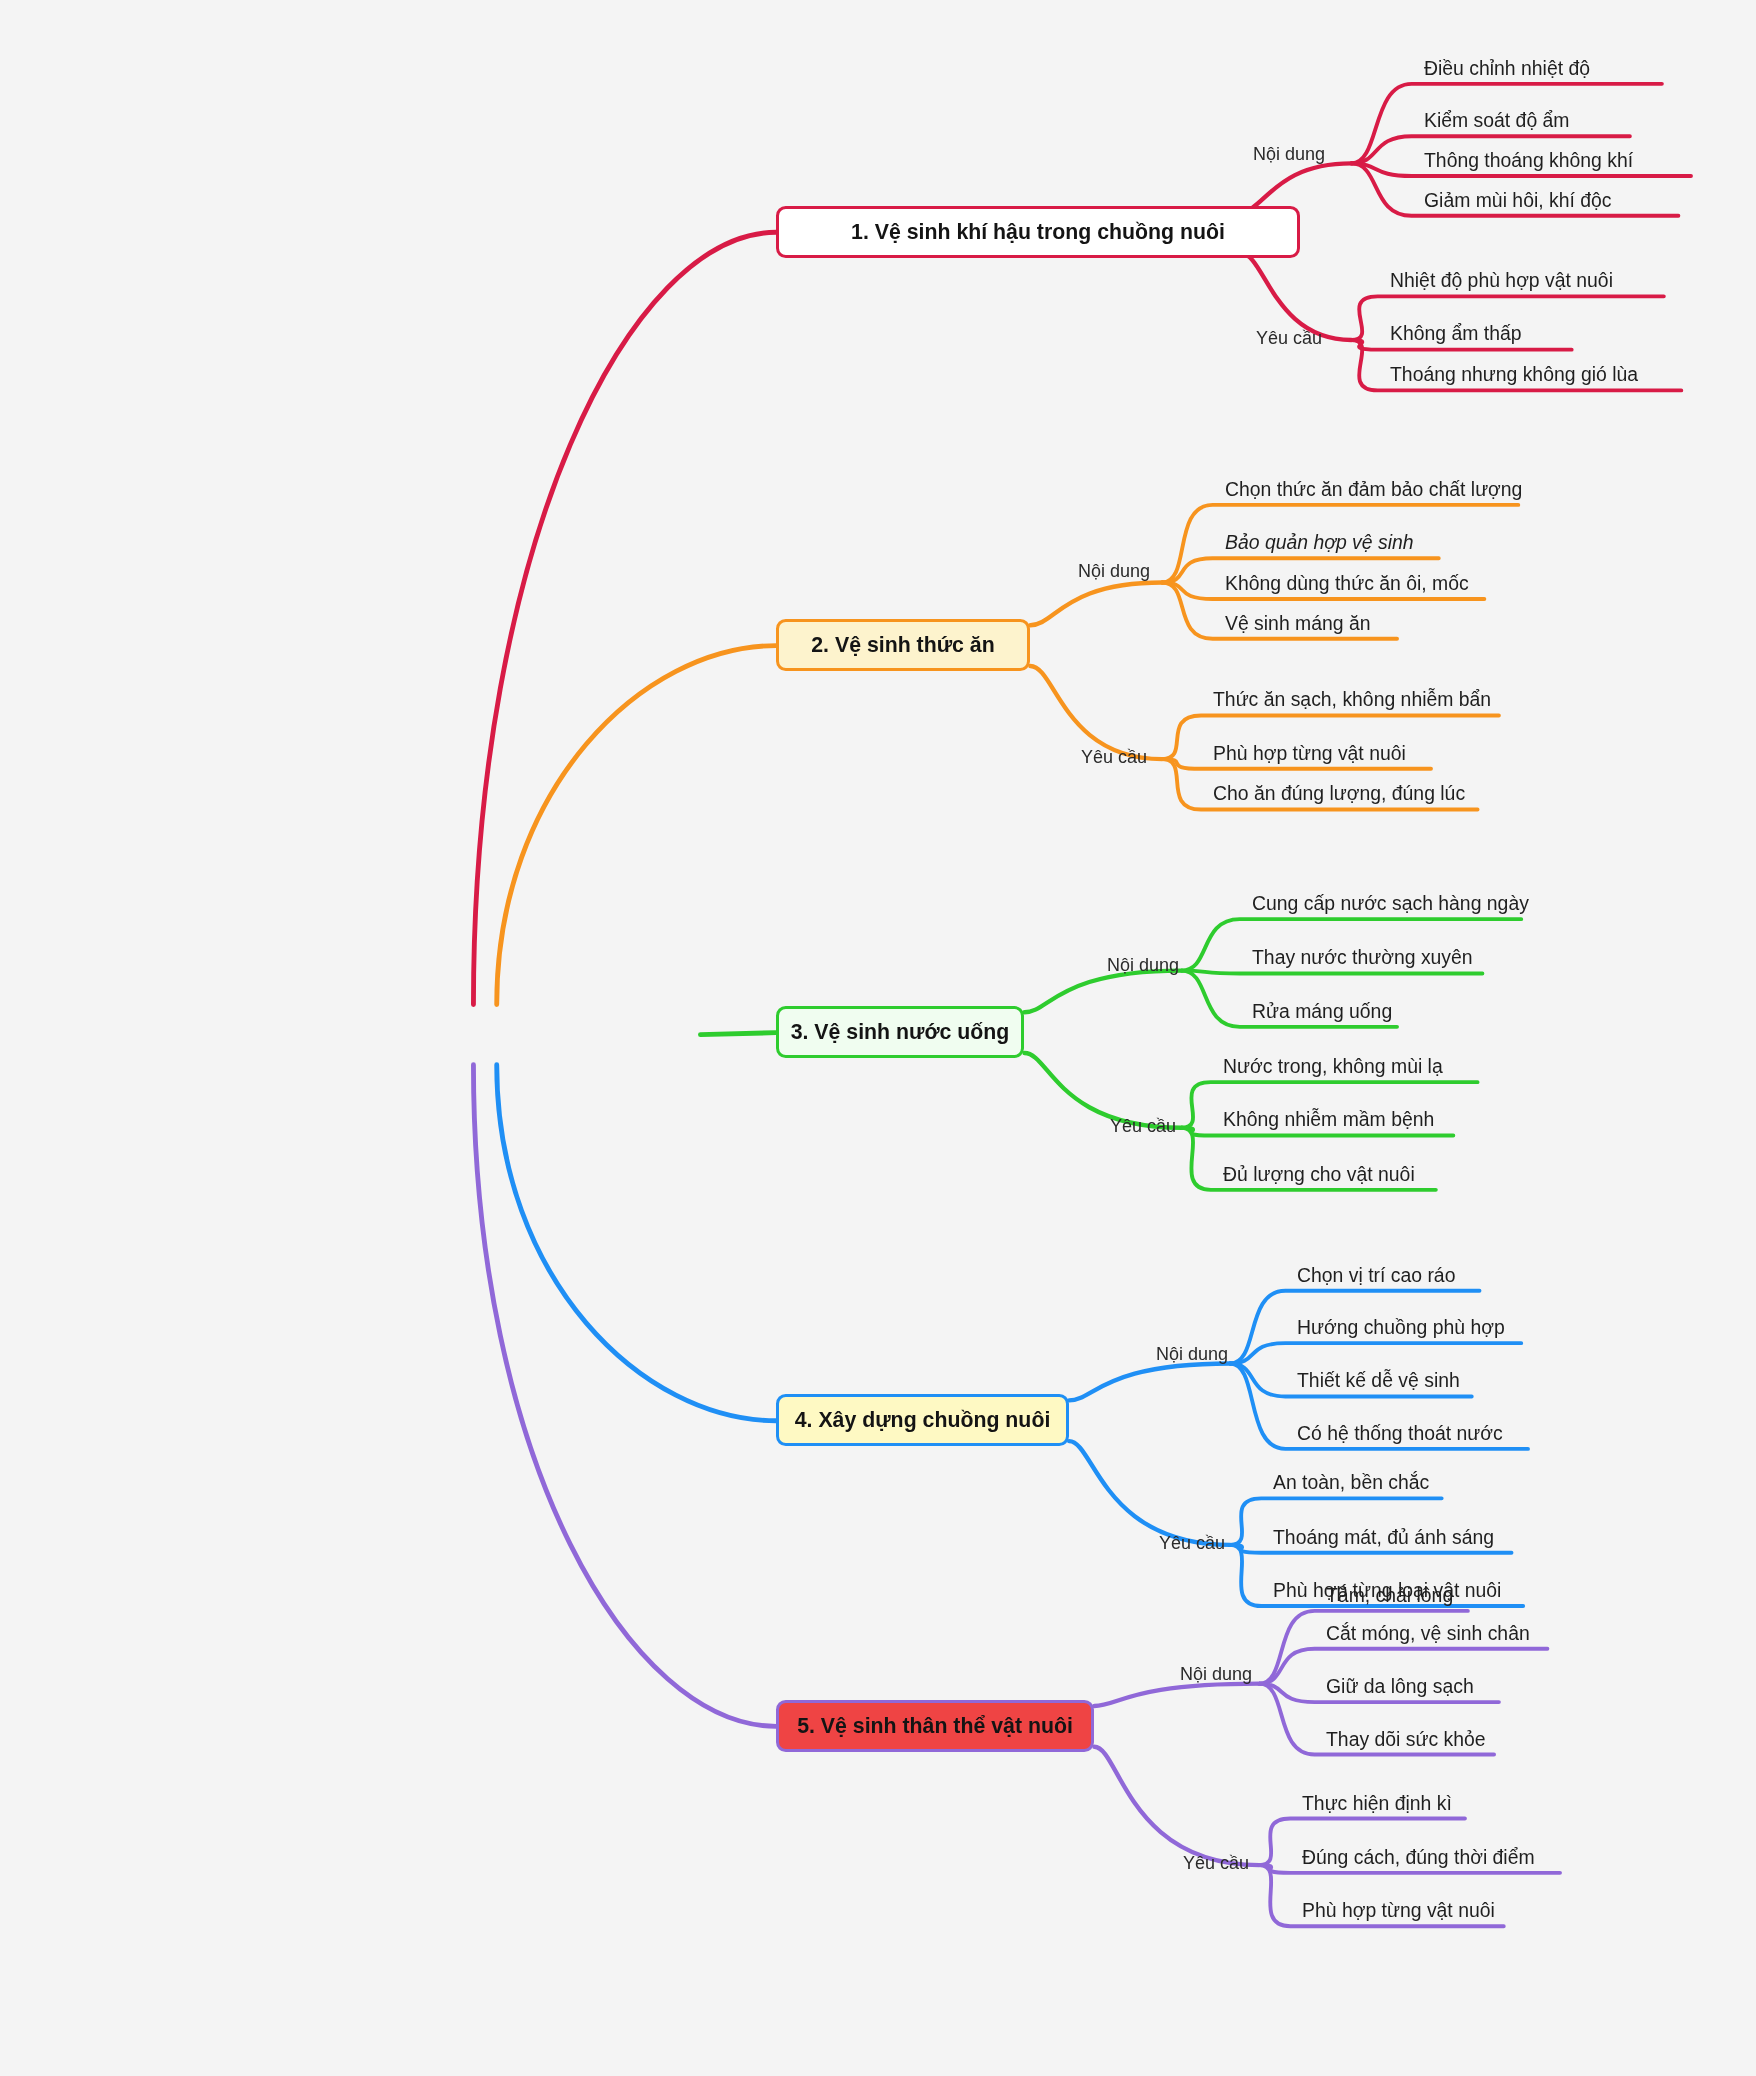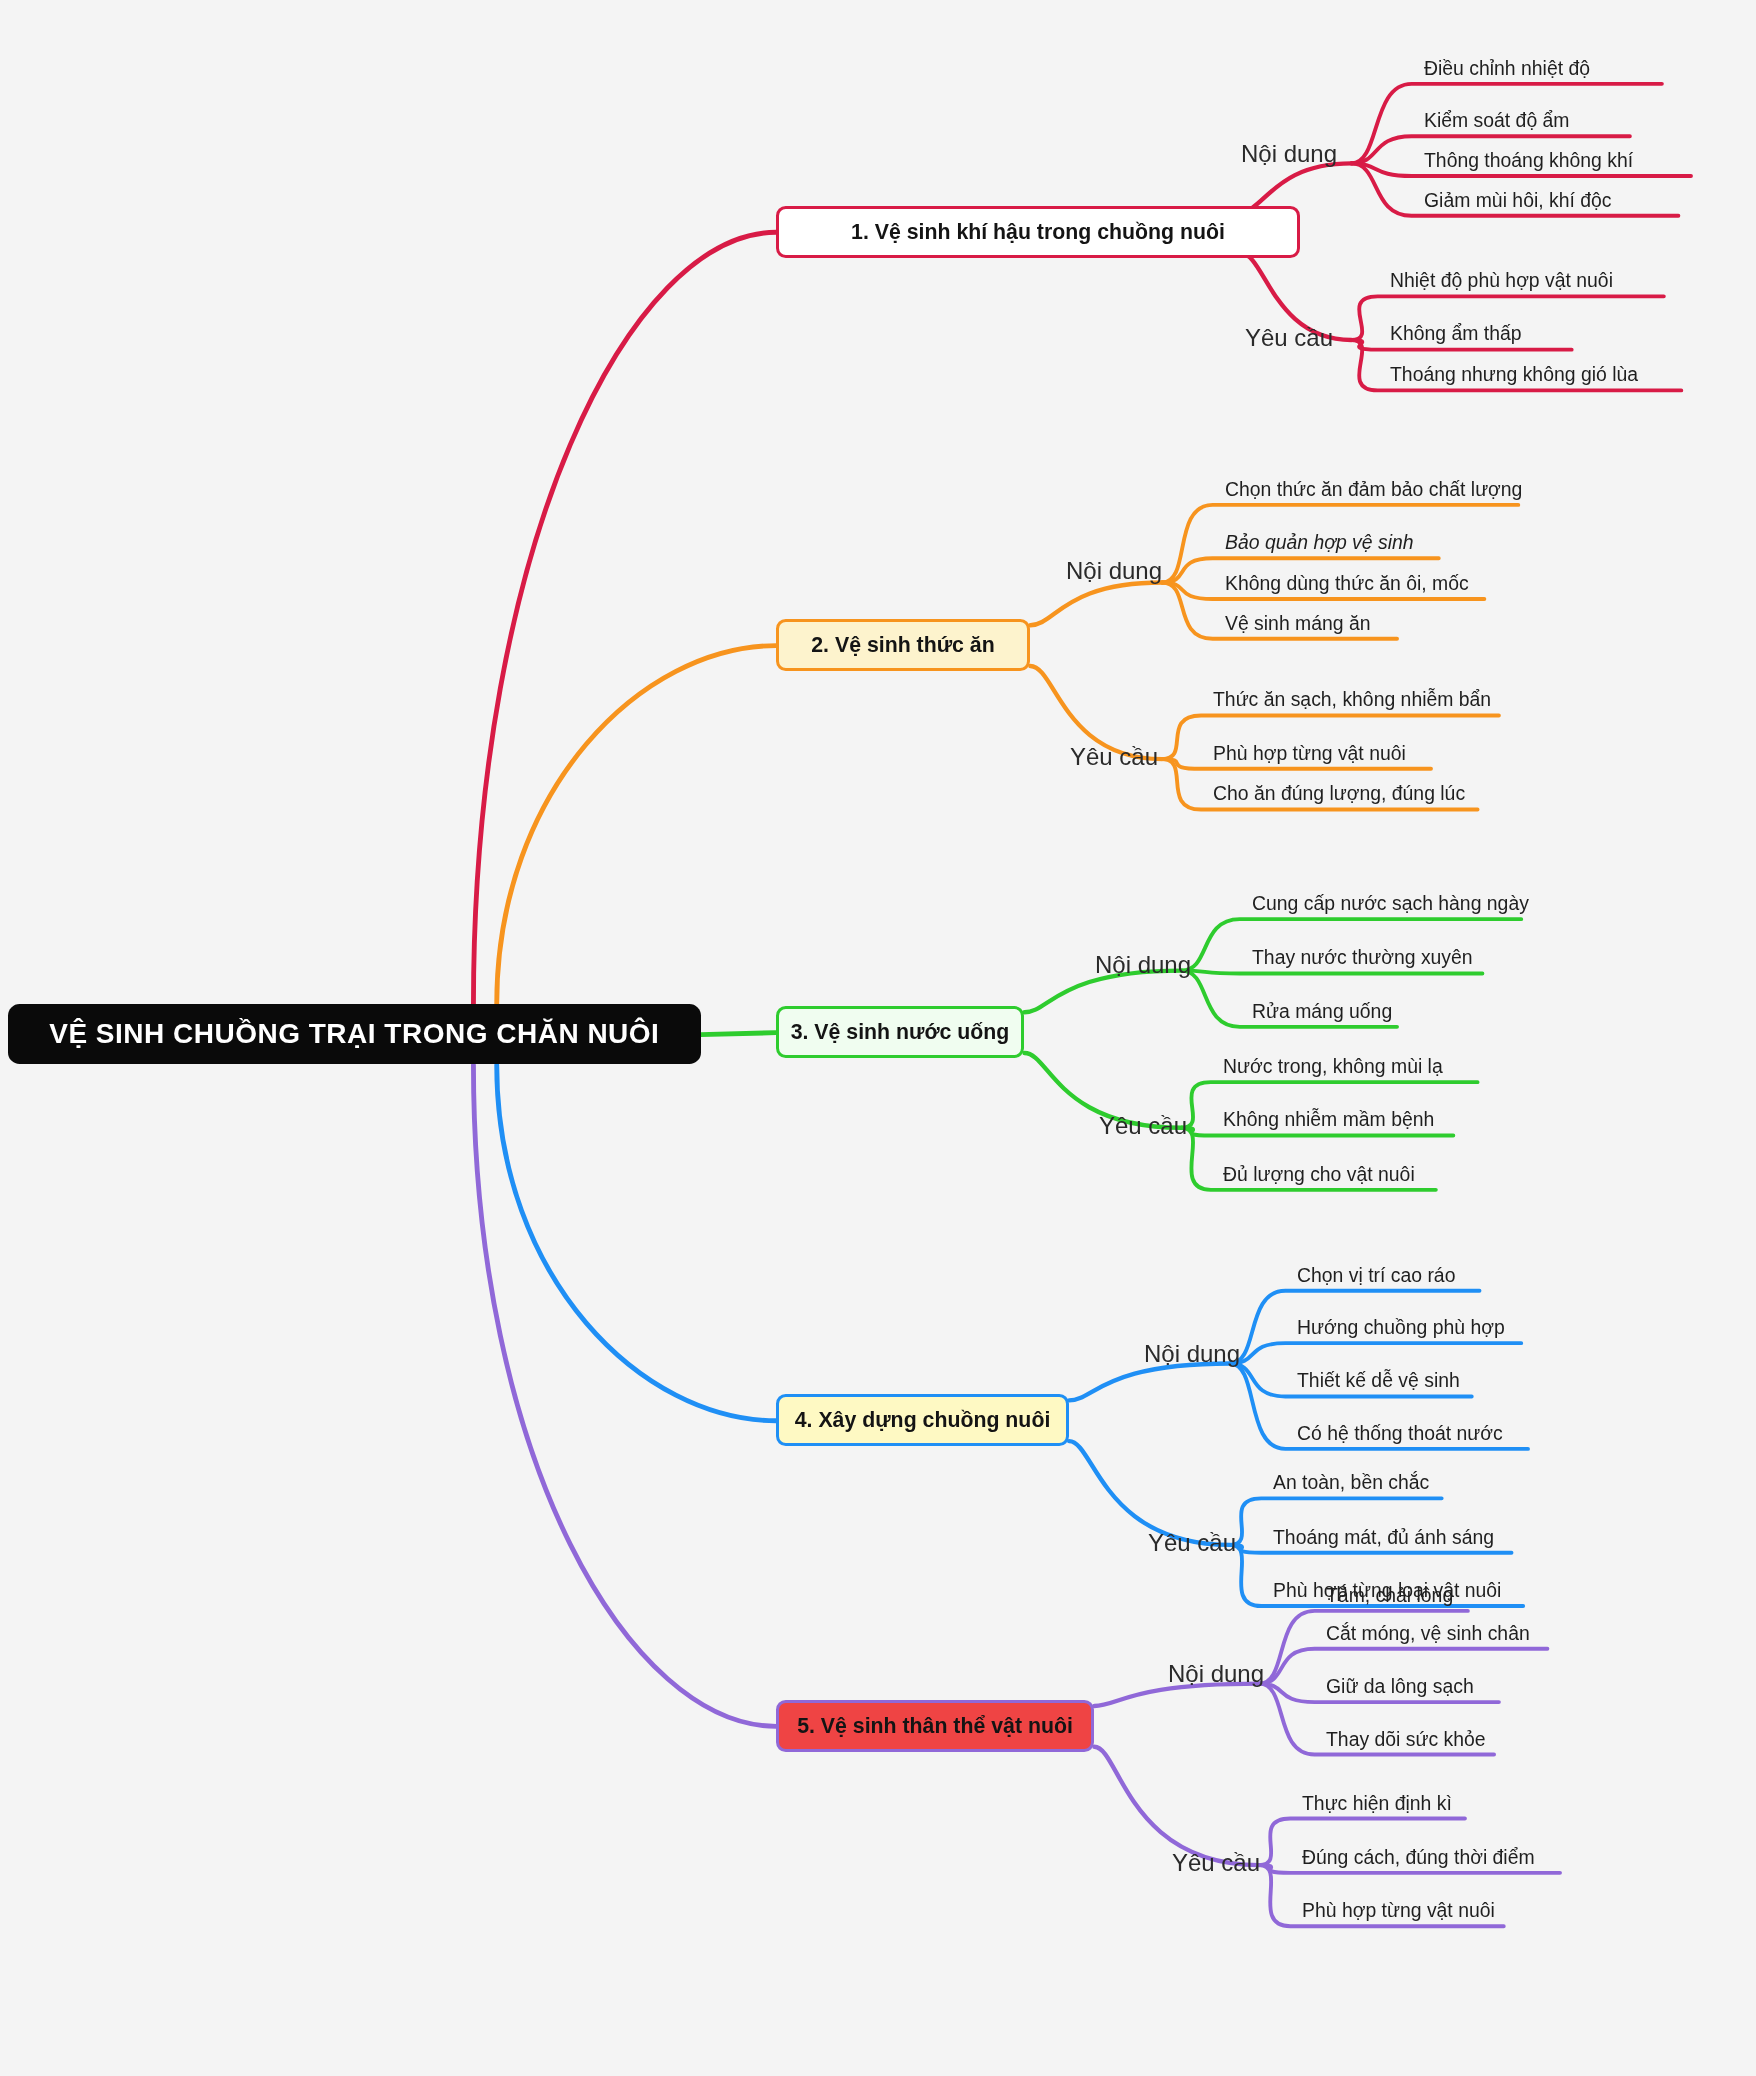--- a/index.html
+++ b/index.html
@@ -21,21 +21,21 @@
     letter-spacing:0.5px;white-space:nowrap;
   }
 
   .branch-node{
     border-radius:9.7px;border-style:solid;border-width:3.9px;
     font-weight:bold;font-size:21.3px;color:#141414;white-space:nowrap;
     padding:0 17.5px;height:52px;
   }
 
   .sub-label{
-    position:absolute;font-size:24px;color:#2a2a2a;white-space:nowrap;
+    position:absolute;font-size:18px;color:#2a2a2a;white-space:nowrap;
     transform:translate(-50%,-50%);
   }
 
   .leaf-label{
     position:absolute;font-size:19.4px;color:#1f1f1f;white-space:nowrap;
     transform:translateY(-100%);
   }
 </style>
 </head>
 <body>
@@ -86,23 +86,20 @@
       <path d="M 1298 1735 C 1328 1735, 1313 1660, 1355 1660 L 1513 1660" fill="none" stroke="#9068d8" stroke-width="4" stroke-linecap="round"></path>
       <path d="M 1298 1735 C 1328 1735, 1313 1699, 1355 1699 L 1595 1699" fill="none" stroke="#9068d8" stroke-width="4" stroke-linecap="round"></path>
       <path d="M 1298 1735 C 1328 1735, 1313 1754, 1355 1754 L 1545 1754" fill="none" stroke="#9068d8" stroke-width="4" stroke-linecap="round"></path>
       <path d="M 1298 1735 C 1328 1735, 1313 1808, 1355 1808 L 1540 1808" fill="none" stroke="#9068d8" stroke-width="4" stroke-linecap="round"></path>
       <path d="M 1128 1800 C 1154 1800, 1162 1922, 1298 1922" fill="none" stroke="#9068d8" stroke-width="4.5" stroke-linecap="round"></path>
       <path d="M 1298 1922 C 1328 1922, 1288 1874, 1330 1874 L 1510 1874" fill="none" stroke="#9068d8" stroke-width="4" stroke-linecap="round"></path>
       <path d="M 1298 1922 C 1328 1922, 1288 1930, 1330 1930 L 1608 1930" fill="none" stroke="#9068d8" stroke-width="4" stroke-linecap="round"></path>
       <path d="M 1298 1922 C 1328 1922, 1288 1985, 1330 1985 L 1550 1985" fill="none" stroke="#9068d8" stroke-width="4" stroke-linecap="round"></path>
     </svg>
 
-  <div class="node" id="root-node">
-    <span>VỆ SINH CHUỒNG TRẠI TRONG CHĂN NUÔI</span>
-  </div>
 
   <div id="nodes-layer">
       <div class="node branch-node" style="left: 776px; top: 206px; width: 524px; border-color: rgb(216, 27, 70); background: rgb(255, 255, 255);">
         <span>1. Vệ sinh khí hậu trong chuồng nuôi</span>
       </div>
       <div class="sub-label" style="left: 1289px; top: 154px;">Nội dung</div>
       <div class="leaf-label" style="left: 1424px; top: 80px;">Điều chỉnh nhiệt độ</div>
       <div class="leaf-label" style="left: 1424px; top: 132px;">Kiểm soát độ ẩm</div>
       <div class="leaf-label" style="left: 1424px; top: 172px;">Thông thoáng không khí</div>
       <div class="leaf-label" style="left: 1424px; top: 212px;">Giảm mùi hôi, khí độc</div>

